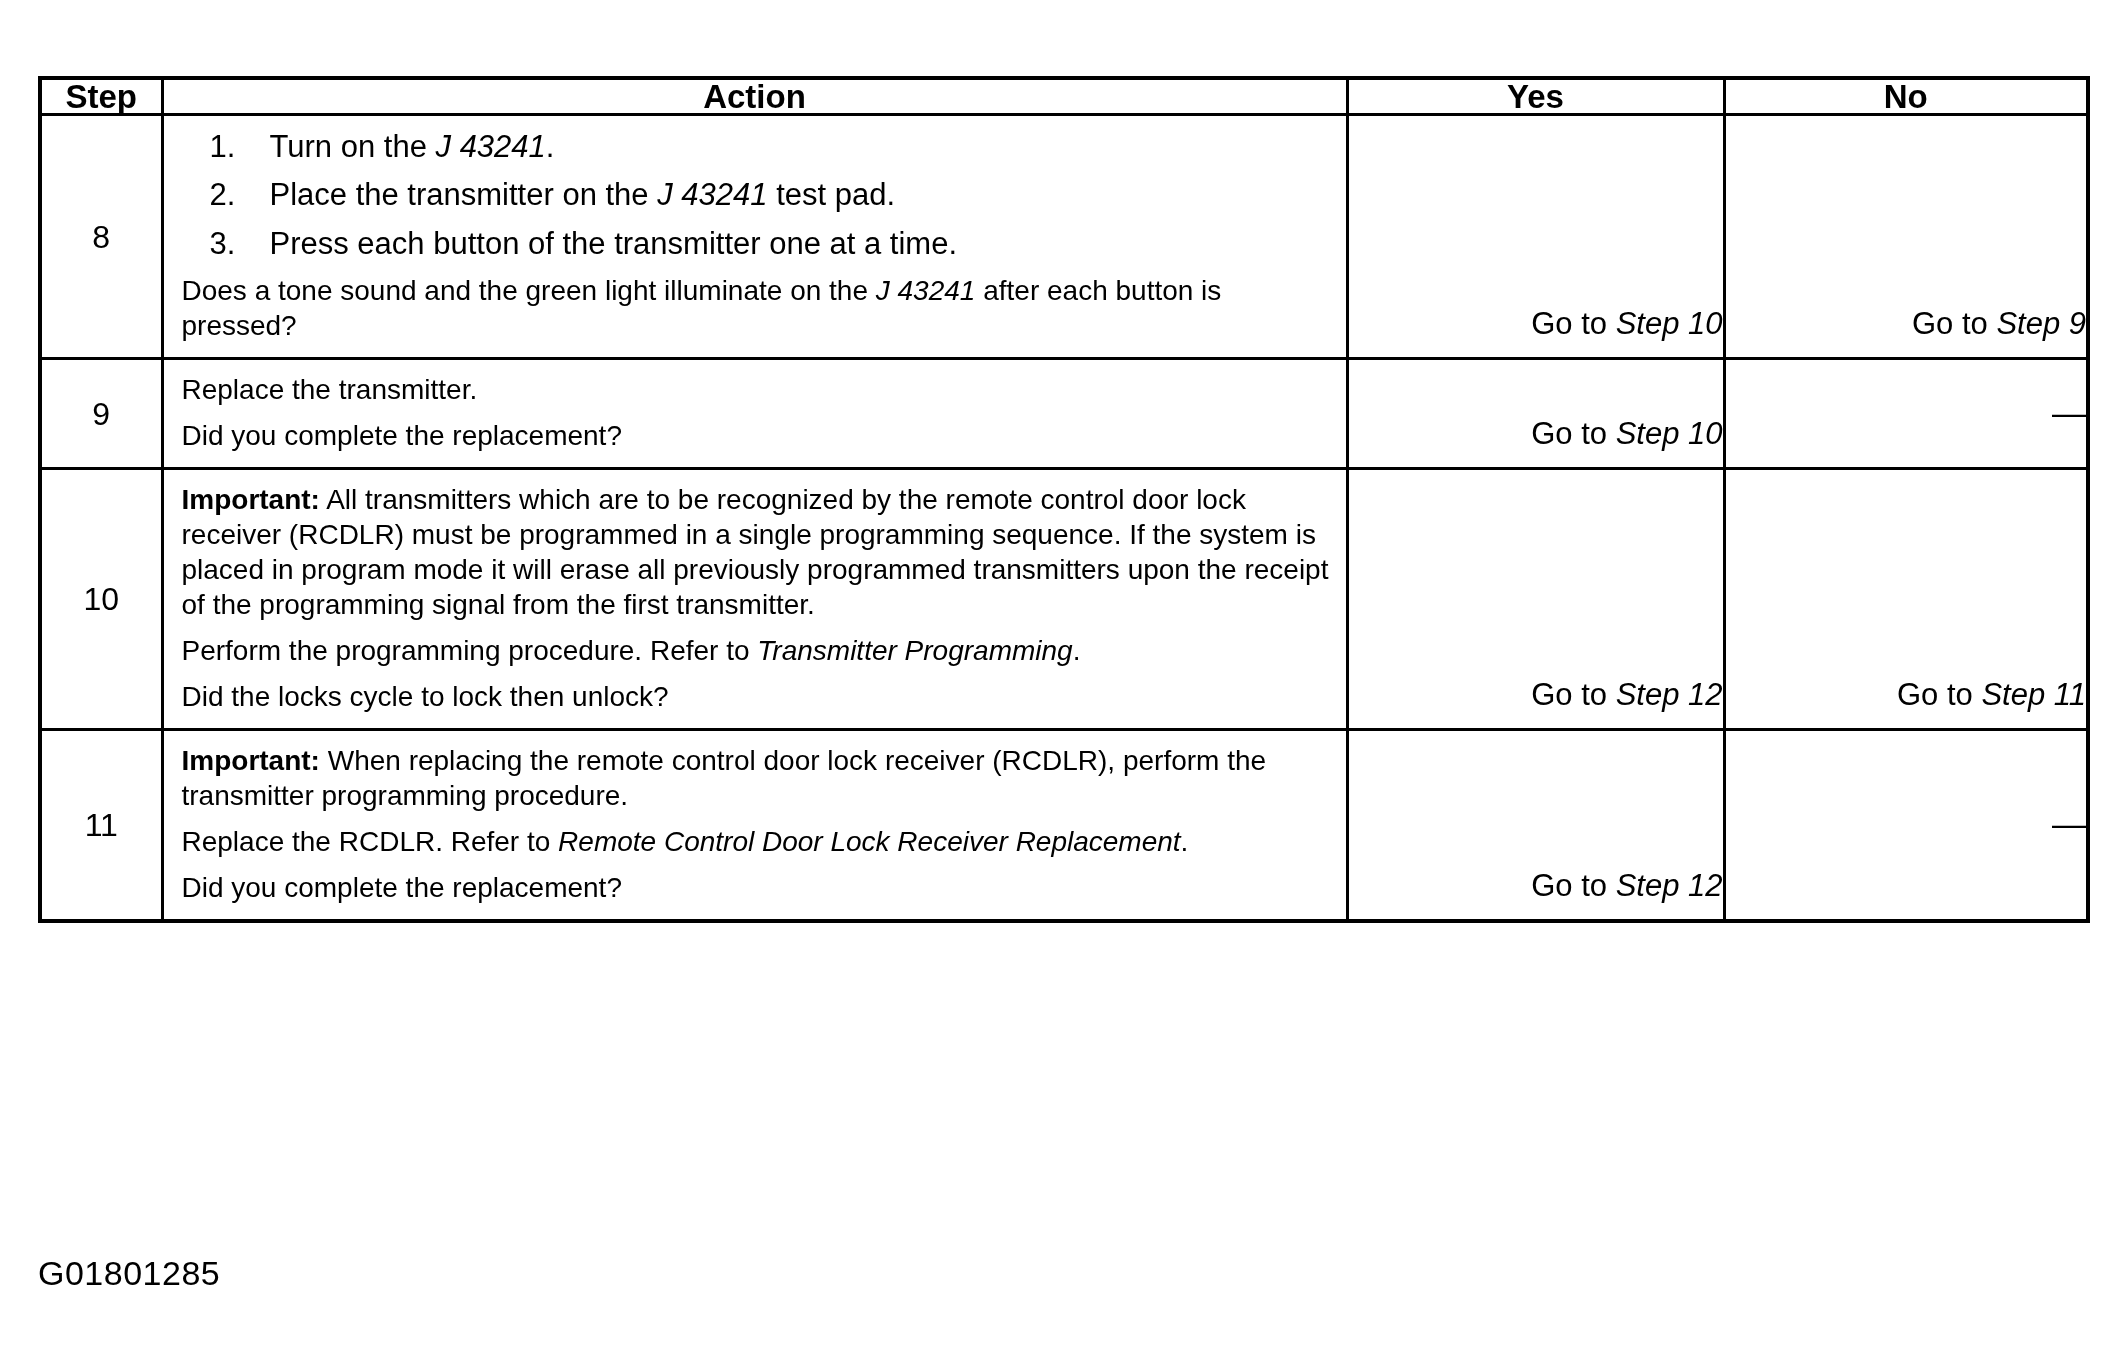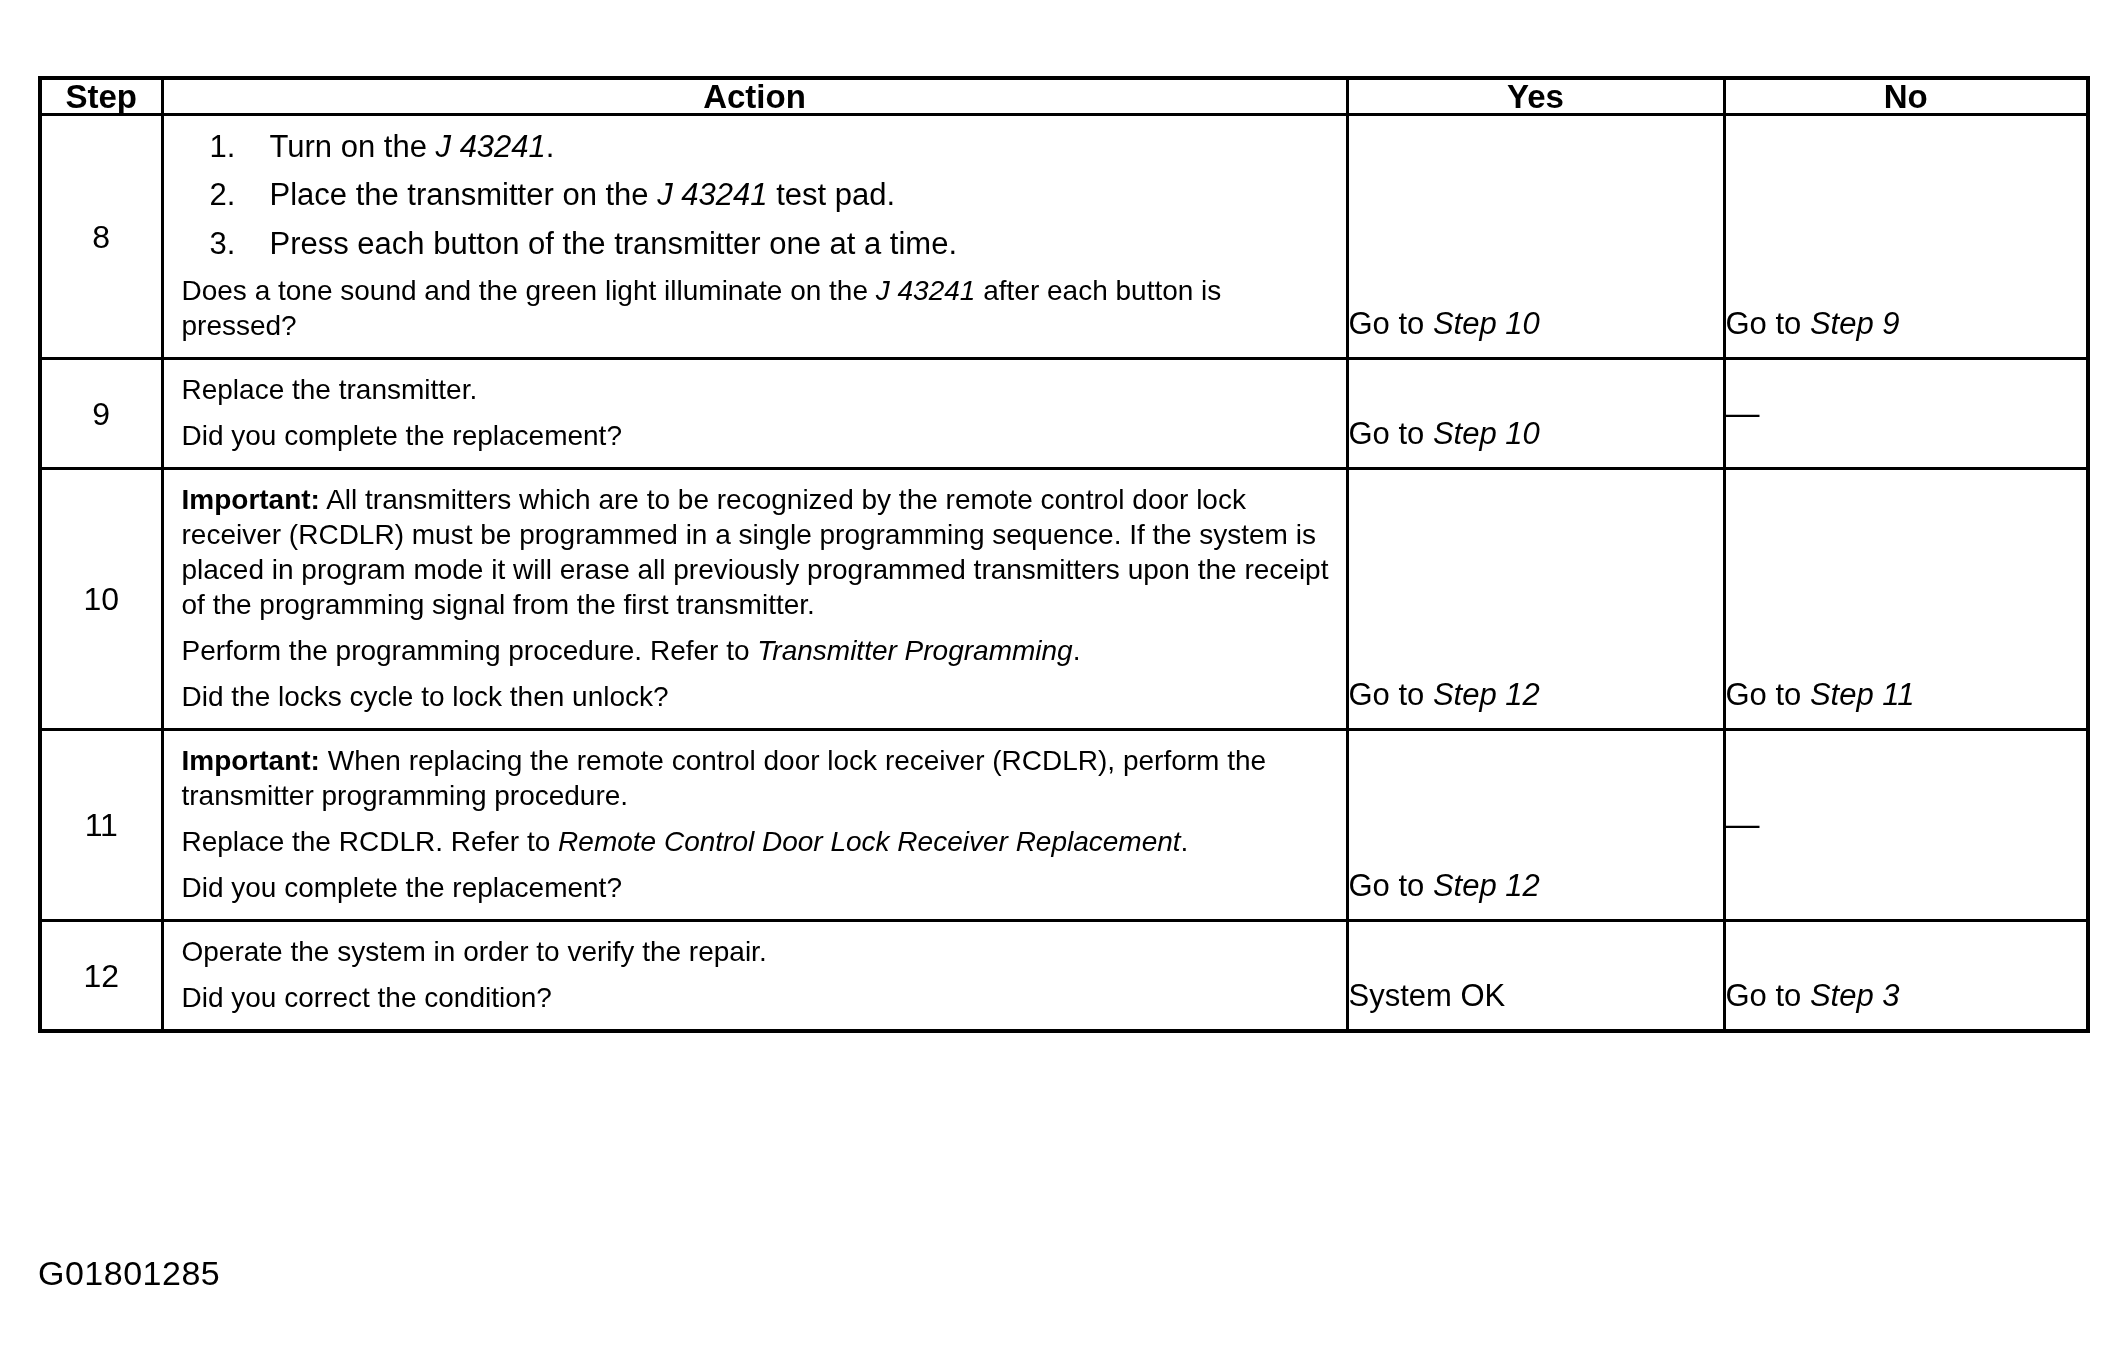--- a/index.html
+++ b/index.html
@@ -80,21 +80,21 @@
     position: relative;
     text-align: center;
     font-size: 31px;
     line-height: 1.28;
   }
   td.answer-cell .answer-inner {
     position: absolute;
     left: 0;
     right: 0;
     bottom: 14px;
-    text-align: left;
+    text-align: right;
     white-space: nowrap;
   }
   td.answer-cell.vcenter .answer-inner {
     bottom: auto;
     top: 50%;
     transform: translateY(-50%);
   }
 
   .dash {
     font-size: 34px;
@@ -215,31 +215,18 @@
             <p class="para">Replace the RCDLR. Refer to <span class="i">Remote Control Door Lock Receiver Replacement</span>.</p>
             <p class="para">Did you complete the replacement?</p>
           </td>
           <td class="answer-cell">
             <div class="answer-inner">Go to <span class="i">Step 12</span></div>
           </td>
           <td class="answer-cell vcenter">
             <div class="answer-inner"><span class="dash">—</span></div>
           </td>
         </tr>
-        <tr>
-          <td class="step-cell">12</td>
-          <td class="action-cell">
-            <p class="para">Operate the system in order to verify the repair.</p>
-            <p class="para">Did you correct the condition?</p>
-          </td>
-          <td class="answer-cell">
-            <div class="answer-inner">System OK</div>
-          </td>
-          <td class="answer-cell">
-            <div class="answer-inner">Go to <span class="i">Step 3</span></div>
-          </td>
-        </tr>
       </tbody>
   </table>
 
   <div class="figure-id">G01801285</div>
 
 </div>
 
 </body></html>

